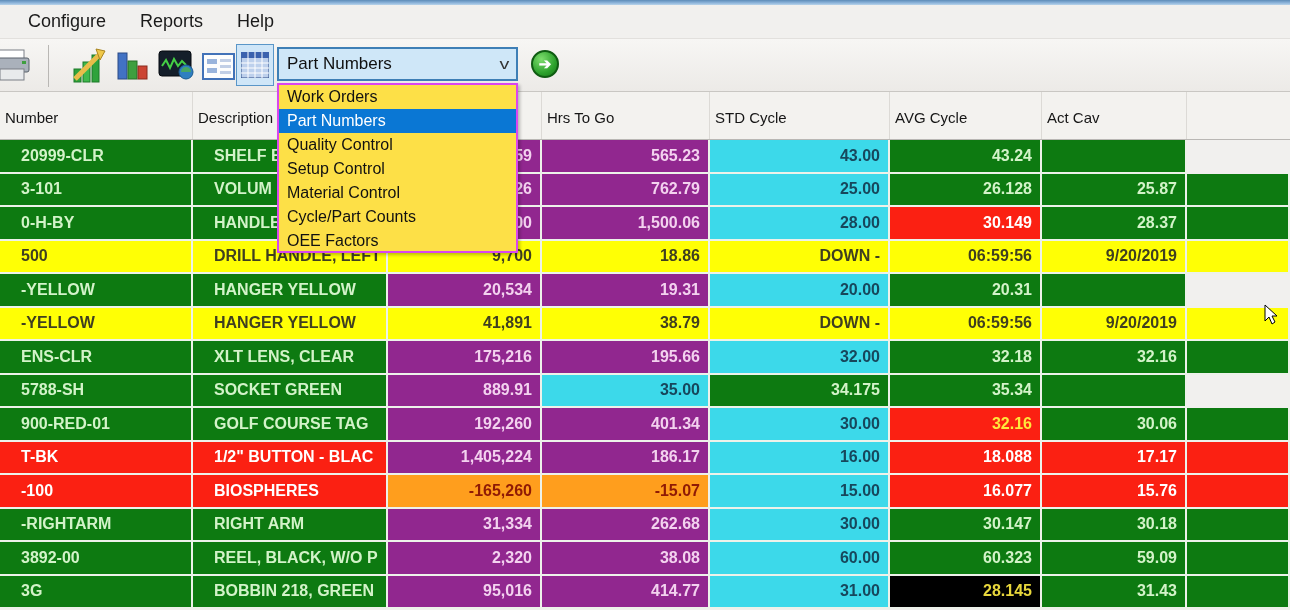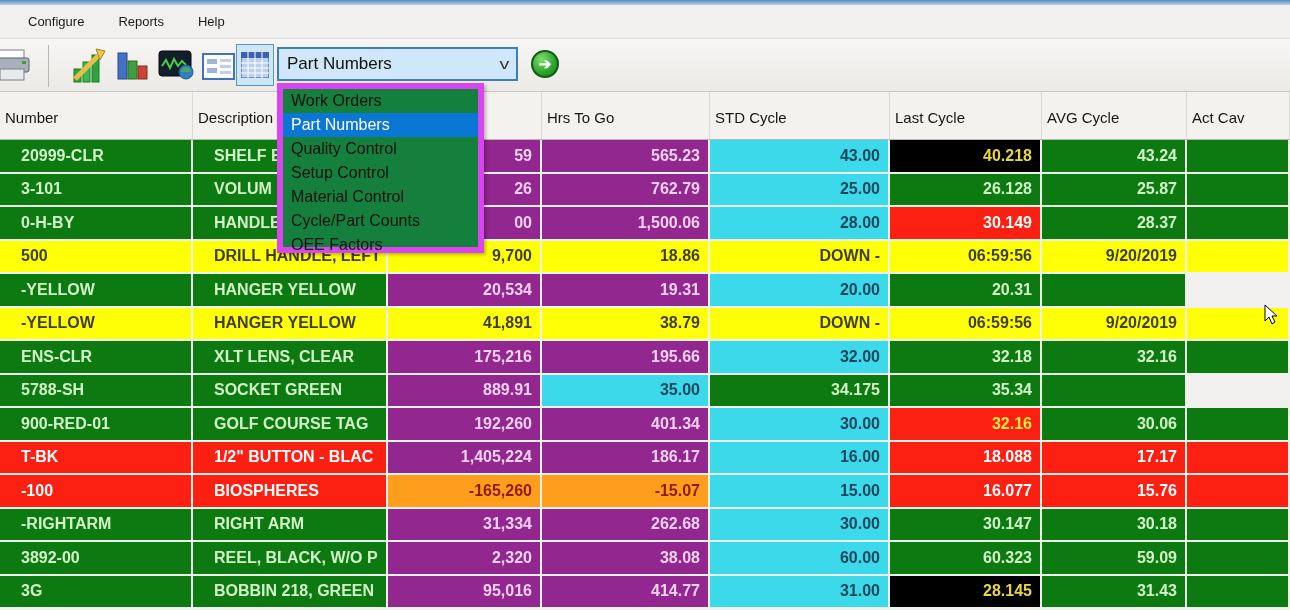--- a/index.html
+++ b/index.html
@@ -4,36 +4,36 @@
 <style>
   html,body{margin:0;padding:0;}
   .screen{position:relative;width:1290px;height:610px;overflow:hidden;
           font-family:"Liberation Sans",sans-serif;background:#f1f0ee;}
 
   .top-strip{position:absolute;left:0;top:0;width:1290px;height:5px;
              background:linear-gradient(180deg,#5d8cb8 0%,#8fb6dc 60%,#b9d4ea 100%);}
 
   .menubar{position:absolute;left:0;top:5px;width:1290px;height:33px;background:#f1f0ee;
            display:flex;align-items:center;padding-left:28px;gap:34px;box-sizing:border-box;}
-  .menu-item{font-size:13px;color:#1a1a1a;cursor:default;}
+  .menu-item{font-size:18px;color:#1a1a1a;cursor:default;}
 
   .toolbar{position:absolute;left:0;top:38px;width:1290px;height:54px;
            background:linear-gradient(180deg,#f7f6f4,#eceae7);
            border-top:1px solid #e2e0dd;border-bottom:1px solid #c9c7c3;box-sizing:border-box;}
   .tb-abs{position:absolute;}
   .tb-sep{position:absolute;left:48px;top:6px;width:1px;height:42px;background:#b9b7b4;}
 
   .combo{position:absolute;left:277px;top:47px;width:241px;height:34px;background:#cfe7f8;
          border:2px solid #3e7fb6;box-sizing:border-box;display:flex;align-items:center;
          justify-content:space-between;padding:0 8px;z-index:60;}
   .combo-text{font-size:17px;color:#111;}
   .combo-chevron{font-size:14px;color:#333;transform:scaleX(1.4);}
 
-  .dd-list{position:absolute;left:277px;top:83px;width:207px;height:170px;background:#15803d;
-           border:6px solid #d946ef;box-sizing:border-box;z-index:60;
+  .dd-list{position:absolute;left:277px;top:83px;width:241px;height:170px;background:#fde047;
+           border:2px solid #d946ef;box-sizing:border-box;z-index:60;
            box-shadow:2px 2px 3px rgba(0,0,0,.25);}
   .dd-item{height:24px;display:flex;align-items:center;padding-left:8px;font-size:16px;color:#111;
            white-space:nowrap;overflow:hidden;}
   .dd-item.selected{background:#0a77d4;color:#fff;}
 
   .go-btn{position:absolute;left:531px;top:50px;width:28px;height:28px;border-radius:50%;
           background:radial-gradient(circle at 35% 30%,#7ede6e,#2da22d 60%,#157515);
           border:2px solid #0f5c12;box-sizing:border-box;display:flex;align-items:center;
           justify-content:center;color:#fff;font-size:15px;font-weight:bold;z-index:60;}
 
@@ -161,33 +161,31 @@
       <div class="dd-item">Cycle/Part Counts</div>
       <div class="dd-item">OEE Factors</div>
     </div>
 
   <div class="thead">
     <div class="hcell">Number</div>
     <div class="hcell">Description</div>
     <div class="hcell"></div>
     <div class="hcell">Hrs To Go</div>
     <div class="hcell">STD Cycle</div>
-    <div class="hcell">Last Cycle</div>
     <div class="hcell">AVG Cycle</div>
     <div class="hcell">Act Cav</div>
   </div>
 
   <div class="tbody">
       <div class="trow base-green">
         <div class="cell left">20999-CLR</div>
         <div class="cell left">SHELF B</div>
         <div class="cell right s-purple">59</div>
         <div class="cell right s-purple">565.23</div>
         <div class="cell right s-cyan">43.00</div>
-        <div class="cell right s-black">40.218</div>
         <div class="cell right s-green">43.24</div>
         <div class="cell right"></div>
       </div>
       <div class="trow base-green">
         <div class="cell left">3-101</div>
         <div class="cell left">VOLUM</div>
         <div class="cell right s-purple">26</div>
         <div class="cell right s-purple">762.79</div>
         <div class="cell right s-cyan">25.00</div>
         <div class="cell right s-green">26.128</div>

